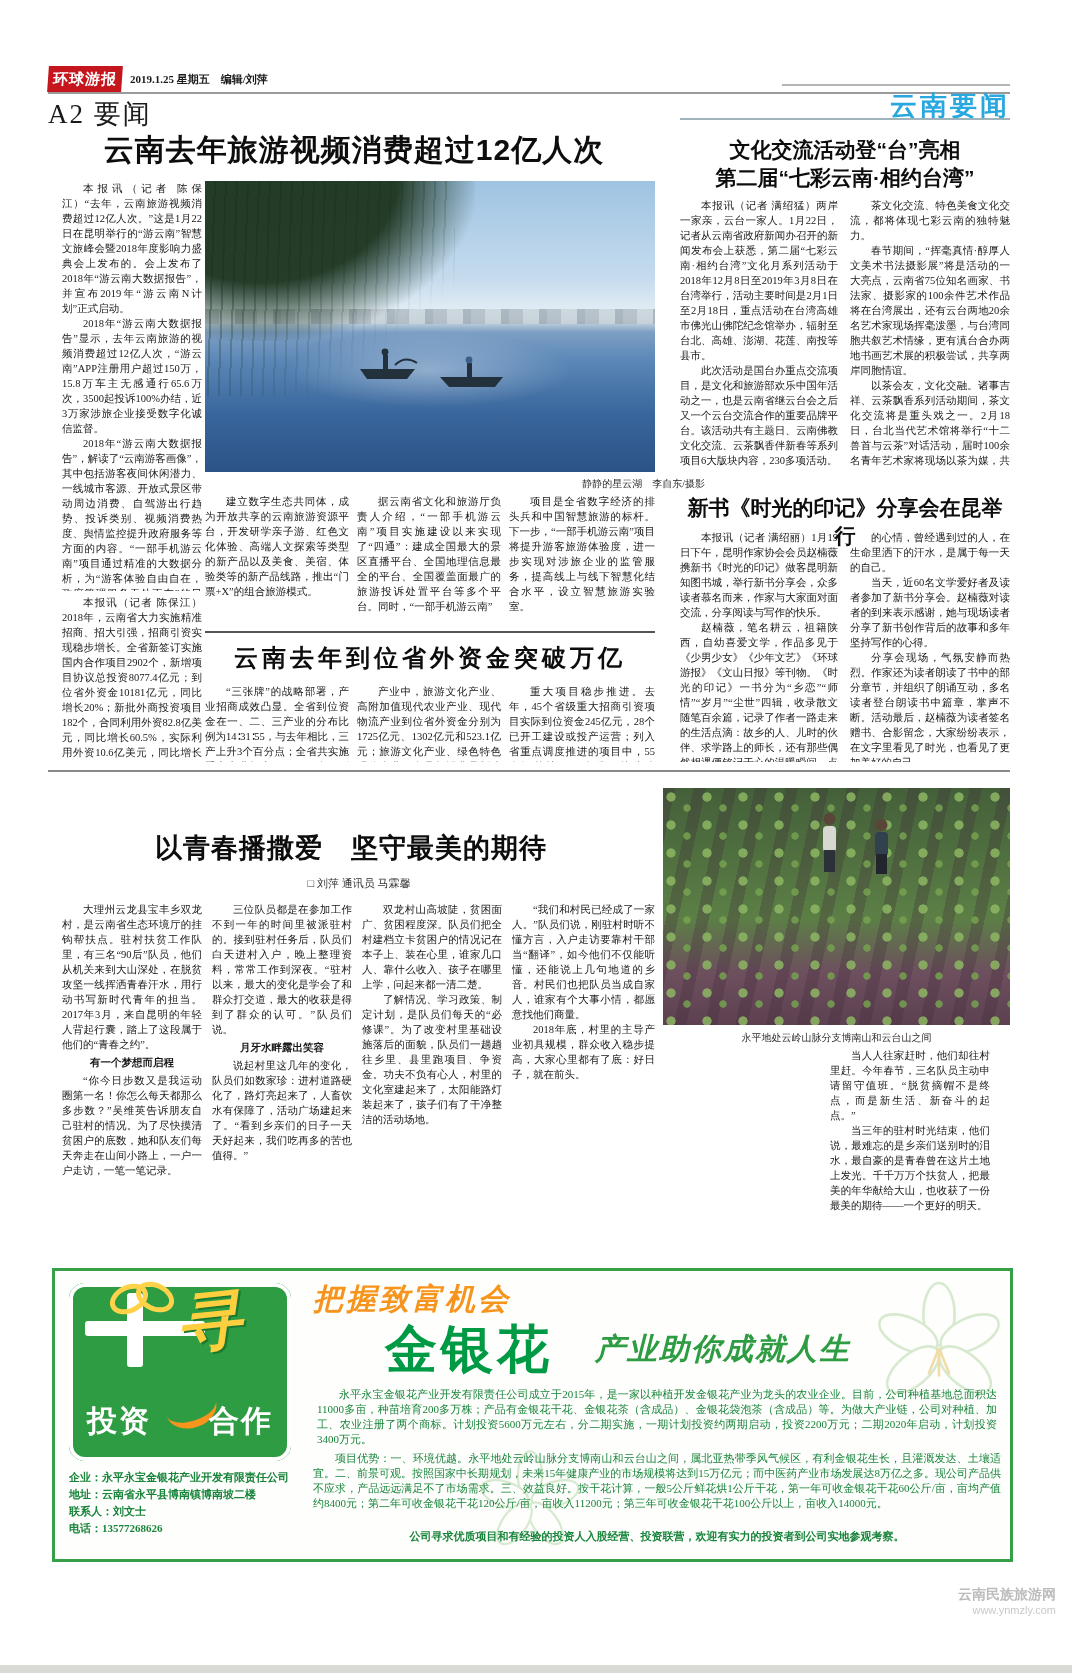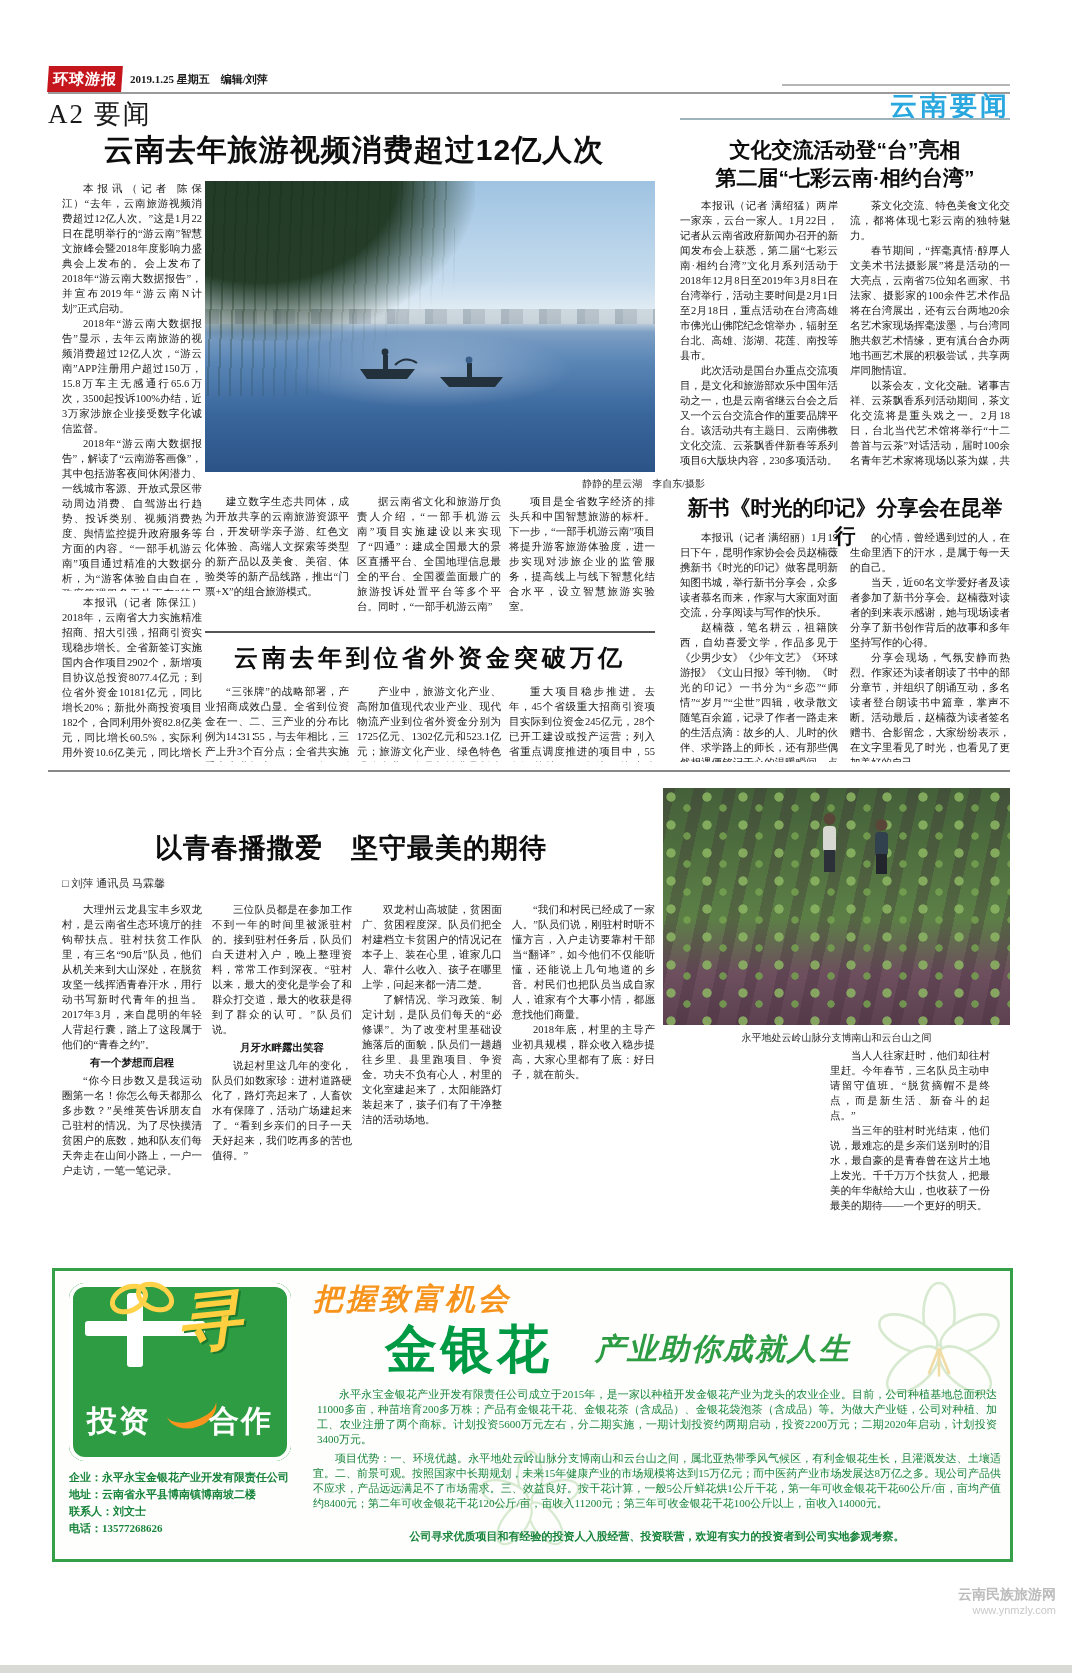--- a/index.html
+++ b/index.html
@@ -144,21 +144,21 @@
     <p>赵楠薇，笔名耕云，祖籍陕西，自幼喜爱文学，作品多见于《少男少女》《少年文艺》《环球游报》《文山日报》等刊物。《时光的印记》一书分为“乡恋”“师情”“岁月”“尘世”四辑，收录散文随笔百余篇，记录了作者一路走来的生活点滴：故乡的人、儿时的伙伴、求学路上的师长，还有那些偶然相遇便铭记于心的温暖瞬间，点点滴滴，都是属于时光的印记。那些曾经历过的事、难忘</p>
   </div>
   <div class="abs bodycol" style="left:850px;top:530px;width:160px;height:232px;">
     <p>的心情，曾经遇到过的人，在生命里洒下的汗水，是属于每一天的自己。</p>
     <p>当天，近60名文学爱好者及读者参加了新书分享会。赵楠薇对读者的到来表示感谢，她与现场读者分享了新书创作背后的故事和多年坚持写作的心得。</p>
     <p>分享会现场，气氛安静而热烈。作家还为读者朗读了书中的部分章节，并组织了朗诵互动，多名读者登台朗读书中篇章，掌声不断。活动最后，赵楠薇为读者签名赠书、合影留念，大家纷纷表示，在文字里看见了时光，也看见了更加美好的自己。</p>
   </div>
 
   <div class="abs rule" style="left:48px;top:770px;width:962px;background:#888;"></div>
   <div class="abs hl" style="left:54px;top:830px;width:594px;text-align:center;font-size:27px;letter-spacing:1px;">以青春播撒爱　坚守最美的期待</div>
-  <div class="abs" style="left:62px;top:876px;width:594px;text-align:left;font-size:11px;color:#333;">□ 刘萍 通讯员 马霖馨</div>
+  <div class="abs" style="left:62px;top:876px;width:594px;text-align:center;font-size:11px;color:#333;">□ 刘萍 通讯员 马霖馨</div>
 
   <div class="abs photo-field">
     <div class="rows"></div>
     <div class="plants"></div>
     <svg class="person" style="left:150px;top:18px;" width="120" height="90" viewBox="0 0 120 90">
       <rect x="10" y="20" width="13" height="26" rx="4" fill="#d8d8d2"></rect>
       <rect x="11" y="44" width="11" height="22" fill="#2c3038"></rect>
       <circle cx="16.5" cy="13" r="6" fill="#5a4638"></circle>
       <rect x="62" y="26" width="13" height="24" rx="4" fill="#31424e"></rect>
       <rect x="63" y="48" width="11" height="20" fill="#22262c"></rect>

